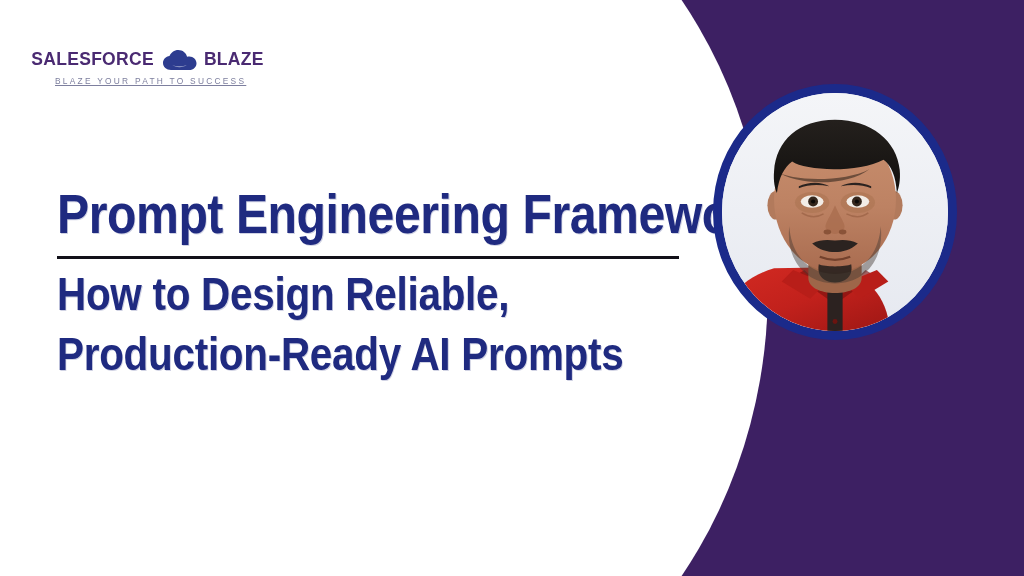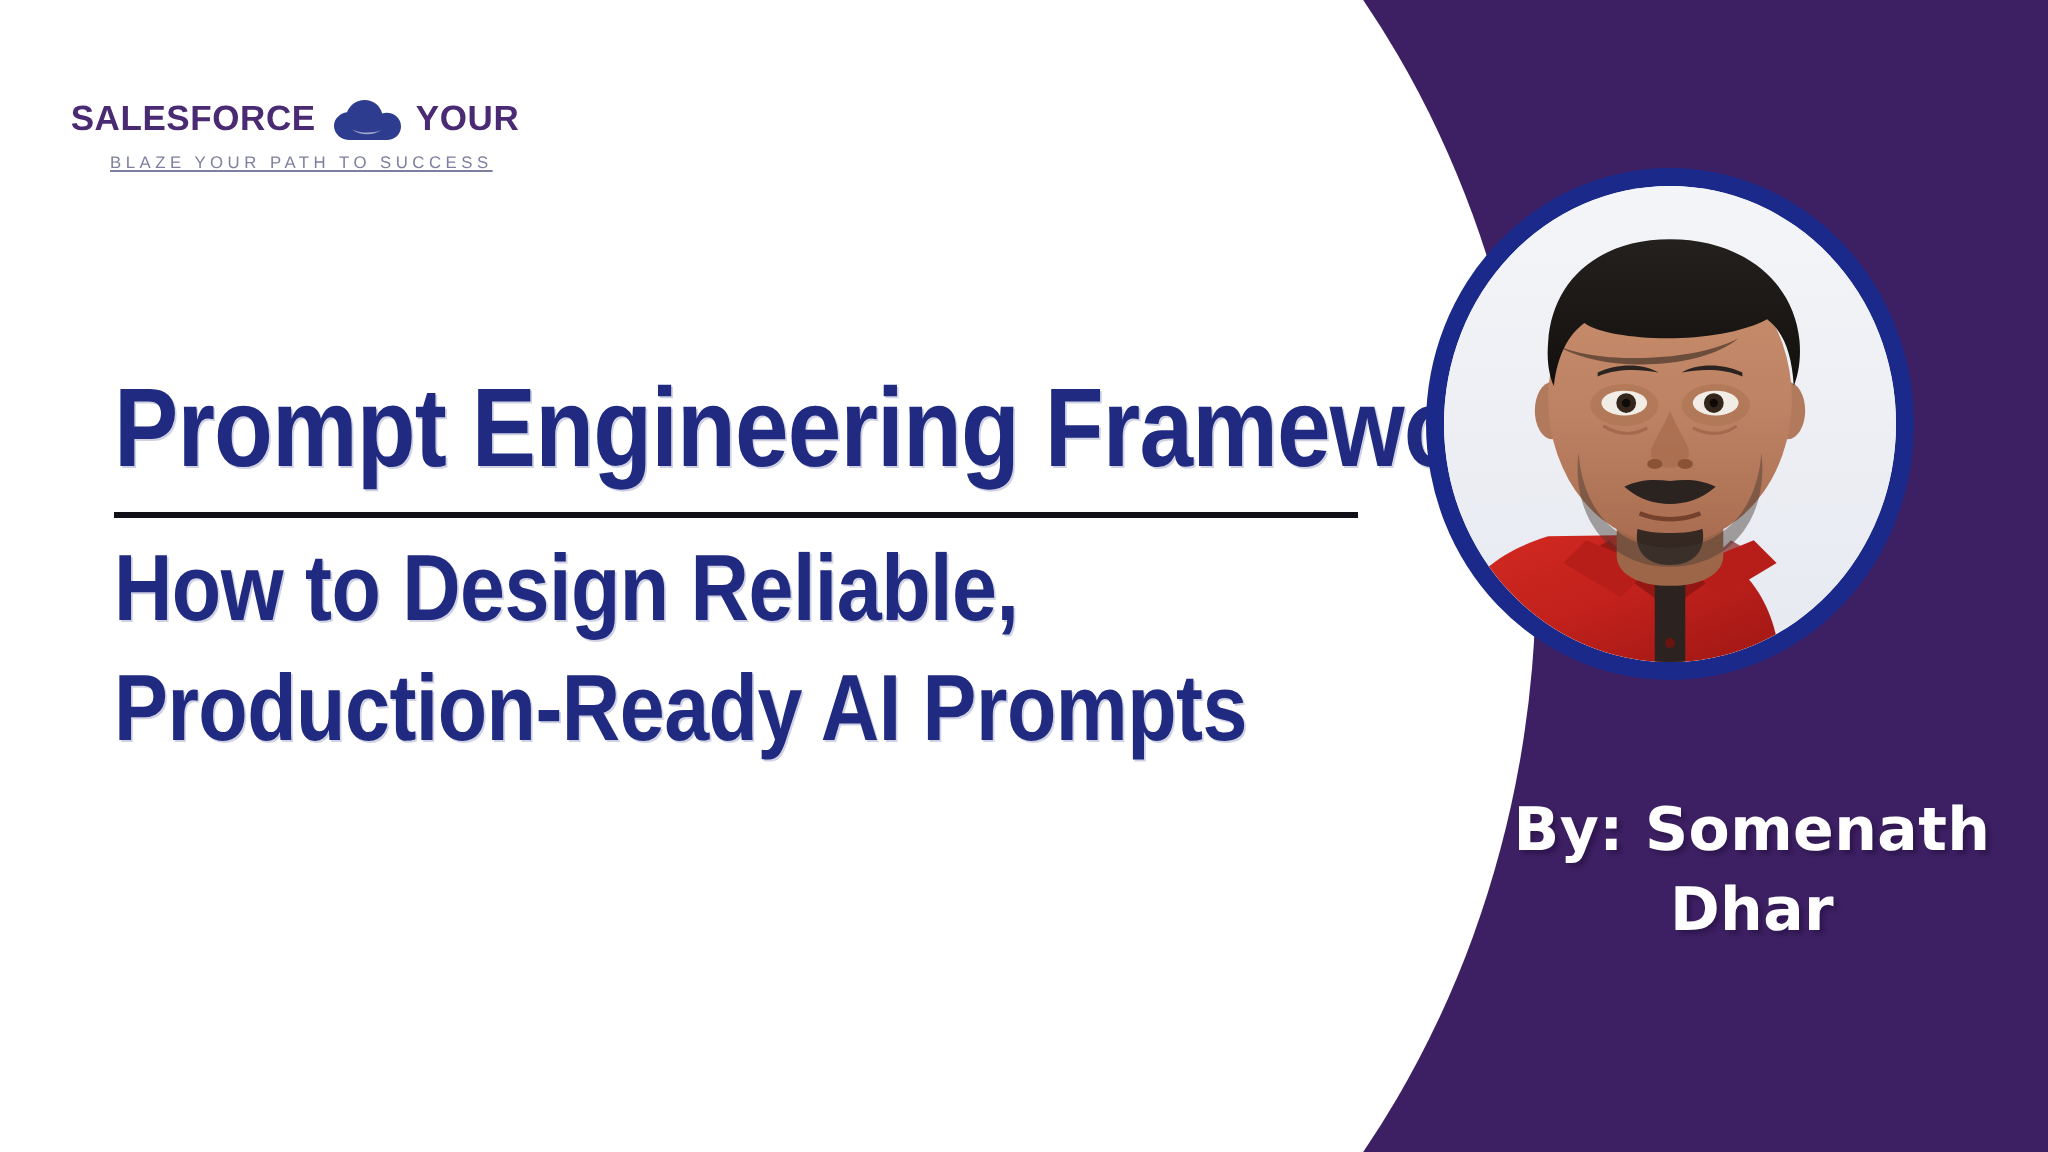--- a/index.html
+++ b/index.html
@@ -163,21 +163,21 @@
     </g>
   </svg>
 
   <div class="logo">
     <div class="logo-row">
       <span class="logo-word">SALESFORCE</span>
       <svg class="logo-cloud" viewBox="0 0 72 42" aria-hidden="true">
         <path fill="#2d3c8f" d="M20 40c-9 0-16-6.2-16-14 0-7 5.6-12.8 13-13.8C19.6 5.3 26.4 0 34.6 0c8.6 0 15.8 5.8 17.6 13.6 1.4-.5 2.9-.8 4.5-.8 8 0 14.3 6 14.3 13.6S64.7 40 56.7 40z"></path>
         <path fill="#ffffff" opacity="0.55" d="M22 29.5c6.5 3.4 20 4.6 29.5.6-7.8 5.8-22.6 5.6-29.5-.6z"></path>
       </svg>
-      <span class="logo-word">YOUR</span>
+      <span class="logo-word">BLAZE</span>
     </div>
     <div class="logo-tag">BLAZE YOUR PATH TO SUCCESS</div>
   </div>
 
   <div class="headline">
     <div class="title-main">Prompt Engineering Framework</div>
     <div class="title-rule"></div>
     <div class="subtitle-line">How to Design Reliable,</div>
     <div class="subtitle-line">Production-Ready AI Prompts</div>
   </div>
@@ -252,15 +252,14 @@
 
       <path fill="#2b2320" d="M96 158c8-4 16-4 24-3 8-1 16-1 24 3-8 7-16 9-24 9s-16-2-24-9z"></path>
 
       <path stroke="#73412c" stroke-width="2.4" fill="none" d="M104 172c10 4 22 4 32 0"></path>
 
       <path fill="#2b2320" opacity="0.92" d="M103 180c6 3 28 3 34 0 2 10-3 19-17 19s-19-9-17-19z"></path>
       <path fill="#443a34" opacity="0.45" d="M72 140c2 30 20 50 48 50s46-20 48-50c4 34-16 60-48 60s-52-26-48-60z"></path>
     </svg>
   </div>
 
-  <div class="byline">By: Somenath Dhar</div>
 
 </div>
 
 </body></html>

